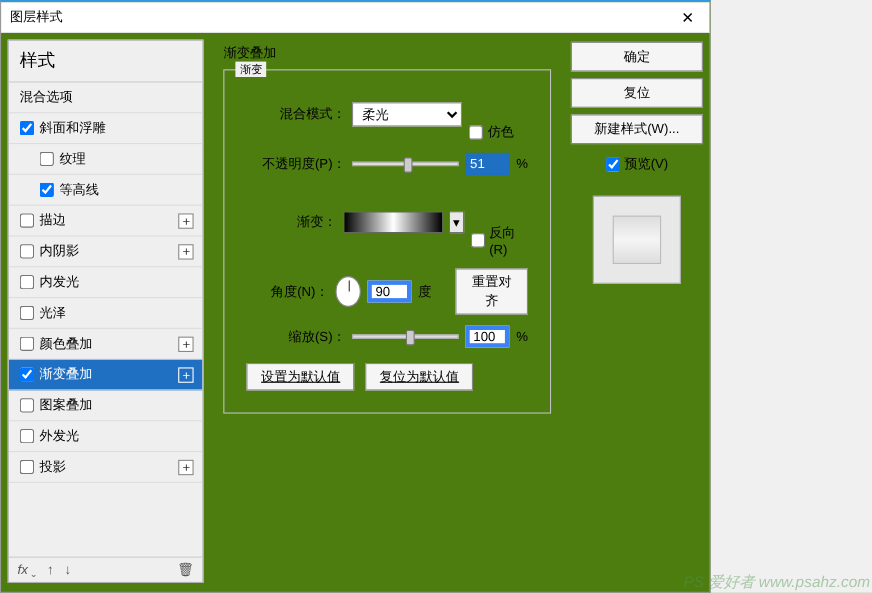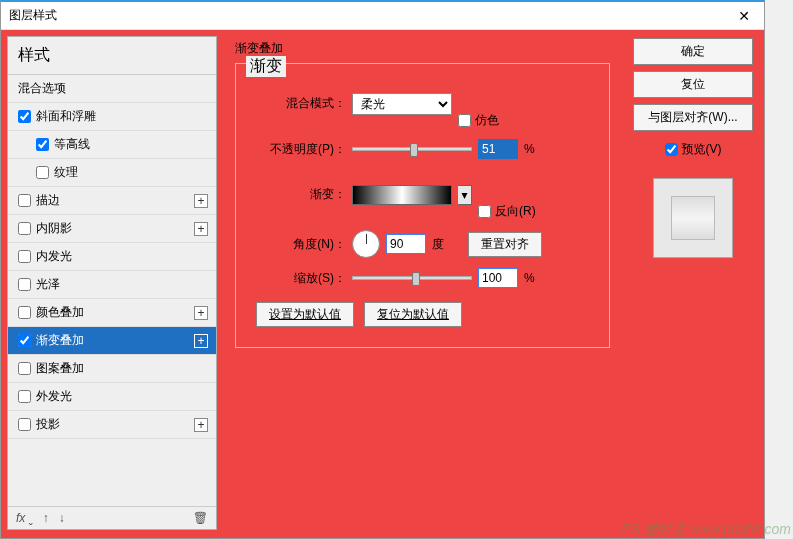--- a/index.html
+++ b/index.html
@@ -1,17 +1,17 @@
 <!DOCTYPE html>
 <html><head>
 <meta charset="utf-8">
 <style>
 * { box-sizing: border-box; margin: 0; padding: 0; font-family: "Microsoft YaHei", "SimSun", sans-serif; font-size: 12px; }
 body { background: #f0f0f0; width: 793px; height: 539px; position: relative; }
-.window { width: 765px; height: 539px; background: #ef4444; border: 1px solid #999; border-top: 2px solid #3399dd; }
+.window { width: 646px; height: 539px; background: #4d7c0f; border: 1px solid #999; border-top: 2px solid #3399dd; }
 .titlebar { height: 28px; background: #fff; display: flex; align-items: center; justify-content: space-between; padding: 0 8px; border-bottom: 1px solid #e0e0e0; }
 .titlebar .title { font-size: 12px; }
 .titlebar .close { font-size: 14px; cursor: pointer; padding: 0 6px; }
 .content { display: flex; height: calc(100% - 30px); padding: 6px; gap: 8px; }
 .left-panel { width: 210px; background: #efefef; border: 1px solid #b0b0b0; display: flex; flex-direction: column; }
 .style-header { padding: 8px 10px; font-size: 16px; border-bottom: 1px solid #ccc; }
 .style-list { flex: 1; overflow-y: auto; }
 .style-item { display: flex; align-items: center; padding: 5px 8px 5px 28px; border-bottom: 1px solid #ddd; position: relative; }
 .style-item.top { padding-left: 10px; }
 .style-item input[type=checkbox] { position: absolute; left: 10px; }
@@ -19,25 +19,25 @@
 .style-item.sub { padding-left: 46px; }
 .style-item.selected { background: #1f6fc2; color: #fff; }
 .style-item .add { position: absolute; right: 8px; width: 14px; height: 14px; border: 1px solid #888; background: #fff; text-align: center; line-height: 12px; font-size: 12px; color: #333; }
 .style-item.selected .add { border-color: #fff; background: #1f6fc2; color: #fff; }
 .left-footer { border-top: 1px solid #ccc; padding: 4px 8px; display: flex; align-items: center; gap: 10px; }
 .left-footer .icon { font-size: 12px; color: #555; }
 .left-footer .trash { margin-left: auto; }
 .mid-panel { flex: 1; padding: 4px 10px; }
 .section-title { font-size: 12px; margin-bottom: 6px; }
 .fieldset { border: 1px solid #c0c0c0; padding: 14px 20px 20px 20px; position: relative; }
-.fieldset .legend { position: absolute; top: -8px; left: 10px; background: #f0f0f0; padding: 0 4px; font-size: 16px; }
+.fieldset .legend { position: absolute; top: -8px; left: 10px; background: #f0f0f0; padding: 0 4px; font-size: 10px; }
 .row { display: flex; align-items: center; margin-bottom: 10px; gap: 6px; }
 .row .label { width: 90px; text-align: right; font-size: 12px; }
 select { height: 22px; border: 1px solid #888; background: #fff; font-size: 12px; padding: 0 4px; }
-input[type=text] { height: 20px; border: 1px solid #3b82f6; padding: 0 3px; font-size: 12px; text-align: left; width: 40px; }
+input[type=text] { height: 20px; border: 4px solid #3b82f6; padding: 0 3px; font-size: 12px; text-align: left; width: 40px; }
 input[type=text].sel { background: #1f6fc2; color: #fff; border: 1px solid #1f6fc2; }
 .slider { flex: 1; height: 4px; background: #ddd; border: 1px solid #aaa; position: relative; max-width: 120px; }
 .slider .thumb { position: absolute; top: -5px; width: 8px; height: 14px; background: #ccc; border: 1px solid #777; border-radius: 2px; }
 .gradient-swatch { width: 100px; height: 20px; border: 1px solid #666; background: linear-gradient(to right, #000, #fff, #000); }
 .grad-drop { width: 14px; height: 20px; border: 1px solid #666; border-left: none; display: flex; align-items: center; justify-content: center; background: #e8e8e8; }
 .check { display: flex; align-items: center; gap: 4px; margin-top: 34px; }
 .angle-dial { width: 28px; height: 28px; border: 1px solid #888; border-radius: 50%; background: #fff; position: relative; }
 .angle-dial::after { content: ""; position: absolute; top: 3px; left: 50%; width: 1px; height: 10px; background: #333; transform-origin: bottom; }
 .btn { border: 1px solid #888; background: #f5f5f5; padding: 3px 12px; font-size: 12px; cursor: pointer; }
 .btnrow { display: flex; gap: 10px; justify-content: flex-start; margin-top: 14px; text-decoration: underline; }
@@ -61,26 +61,26 @@
       <div class="style-header">样式</div>
       <div class="style-list">
         <div class="style-item top">
             <span>混合选项</span>
           </div>
         <div class="style-item">
           <input type="checkbox" checked="" style="">
           <span>斜面和浮雕</span>
         </div>
         <div class="style-item sub">
+          <input type="checkbox" style="">
+          <span>纹理</span>
+        </div>
+        <div class="style-item sub">
           <input type="checkbox" checked="" style="">
           <span>等高线</span>
-        </div>
-        <div class="style-item sub">
-          <input type="checkbox" style="">
-          <span>纹理</span>
         </div>
         <div class="style-item">
           <input type="checkbox" style="">
           <span>描边</span>
           <span class="add">+</span>
         </div>
         <div class="style-item">
           <input type="checkbox" style="">
           <span>内阴影</span>
           <span class="add">+</span>
@@ -182,21 +182,21 @@
         <div class="btnrow">
           <button class="btn">设置为默认值</button>
           <button class="btn">复位为默认值</button>
         </div>
       </div>
     </div>
 
     <div class="right-panel">
       <button class="rbtn">确定</button>
       <button class="rbtn">复位</button>
-      <button class="rbtn">与图层对齐(W)...</button>
+      <button class="rbtn">新建样式(W)...</button>
       <label class="check" style="margin-top:4px">
         <input type="checkbox" checked="" style="">
         <span>预览(V)</span>
       </label>
       <div class="preview-box">
         <div class="preview-inner"></div>
       </div>
     </div>
 
   </div>

